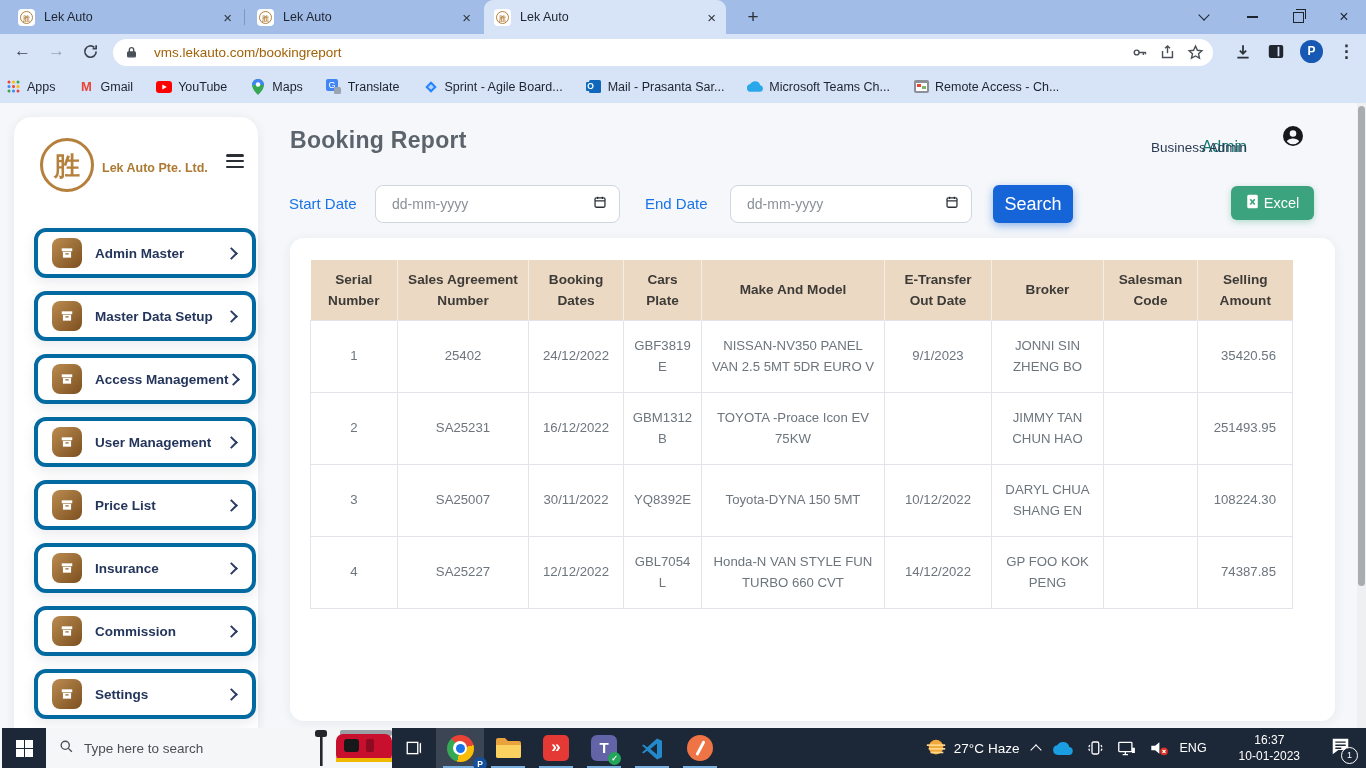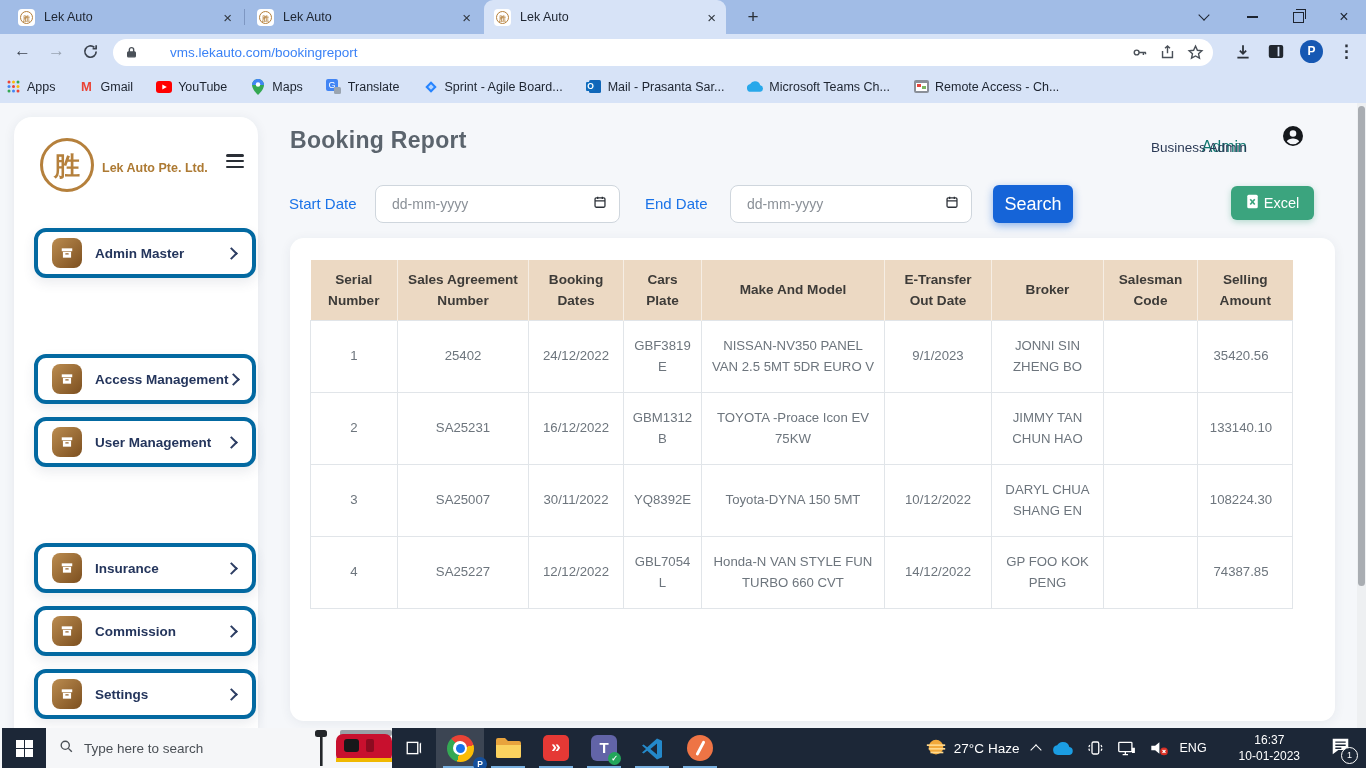--- a/index.html
+++ b/index.html
@@ -18,21 +18,21 @@
   .wctl{position:absolute;top:0;height:34px;width:44px;display:flex;align-items:center;justify-content:center}
   .chev{display:inline-block;width:7px;height:7px;border-top:1.6px solid #1d2430;border-right:1.6px solid #1d2430}
   .chev.down{transform:rotate(135deg);margin-top:-4px}
   .dash{width:11px;height:1.6px;background:#1d2430}
   .restore{width:9px;height:9px;border:1.2px solid #1d2430;position:relative}
   .restore::before{content:"";position:absolute;top:-4px;left:2px;width:9px;height:9px;border-top:1.2px solid #1d2430;border-right:1.2px solid #1d2430}
   .xclose{font-size:16px;color:#1d2430;line-height:1}
   .toolbar{position:absolute;top:34px;left:0;width:1366px;height:36px;background:#d7e3f7}
   .navic{position:absolute;top:7px;font-size:17px;color:#3c4450}
   .addr{position:absolute;top:4.5px;left:113px;width:1100px;height:27px;background:#fff;border-radius:14px;display:flex;align-items:center}
-  .addr .url{font-size:13.5px;color:#3b82f6;margin-left:25px;flex:1}
+  .addr .url{font-size:13.5px;color:#a16207;margin-left:9px;flex:1}
   .tbicon{flex:none;display:flex;align-items:center;justify-content:center;width:28px}
   .avatarP{position:absolute;top:6px;left:1300px;width:23px;height:23px;border-radius:50%;background:#1658b3;color:#fff;font-size:12px;font-weight:bold;text-align:center;line-height:23px}
   .bookbar{position:absolute;top:70px;left:0;width:1366px;height:33px;background:#d7e3f7;display:flex;align-items:center;padding-left:5px;box-sizing:border-box}
   .bk{display:flex;align-items:center;margin-right:23px}
   .bk .lbl{font-size:12.5px;color:#1d2430;margin-left:6px;white-space:nowrap}
   .bicon{width:16px;height:16px;display:flex;align-items:center;justify-content:center;flex:none}
   
   .page{position:absolute;top:103px;left:0;width:1366px;height:625px;background:#f5f7fa}
   .sidebar{position:absolute;top:14px;left:14px;width:244px;height:640px;background:#fff;border-radius:18px;box-shadow:0 2px 12px rgba(40,50,80,.08)}
   .logo-ring{position:absolute;top:21px;left:26px;width:54px;height:54px;border:3px solid #b5803c;border-radius:50%;color:#b5803c;font-size:26px;font-weight:bold;text-align:center;line-height:50px;box-sizing:border-box}
@@ -55,21 +55,21 @@
   .calic{flex:none;margin-right:12px}
   .searchbtn{position:absolute;top:82px;left:993px;width:80px;height:38px;background:#1564d8;color:#fff;font-size:18px;
              border:none;border-radius:6px;box-shadow:0 3px 8px rgba(21,100,216,.45);text-align:center;line-height:38px}
   .excelbtn{position:absolute;top:83px;right:52px;width:83px;height:34px;background:#3ba47e;border-radius:6px;display:flex;align-items:center;justify-content:center;box-shadow:0 2px 6px rgba(59,164,126,.35)}
   .excelbtn .lbl{color:#fff;font-size:14.5px;margin-left:5px}
   .tablecard{position:absolute;top:135px;left:290px;width:1045px;height:483px;background:#fff;border-radius:14px;box-shadow:0 2px 12px rgba(40,50,80,.07)}
   table.rep{border-collapse:collapse;position:absolute;top:22px;left:20px;width:982px;table-layout:fixed}
   table.rep th{background:#ecd9c3;color:#3d3b38;font-size:13.6px;font-weight:bold;height:56px;border-left:1px solid rgba(255,255,255,.55);padding:2px 6px;line-height:1.55}
   table.rep th:first-child{border-left:none}
   table.rep td{border:1px solid #e1e5e9;height:63px;font-size:13.2px;color:#6d757d;text-align:center;padding:4px 8px;line-height:1.55;word-wrap:break-word}
-  table.rep td.amt{text-align:center;padding-right:16px}
+  table.rep td.amt{text-align:right;padding-right:16px}
   .vscroll{position:absolute;top:0;right:0;width:9px;height:625px;background:#eef0f2}
   .vthumb{position:absolute;top:3px;right:1px;width:7px;height:480px;background:#a9adb2;border-radius:4px}
   
   .taskbar{position:absolute;top:728px;left:2px;width:1366px;height:40px;background:#1c2737;display:flex;align-items:center}
   .startbtn{width:44px;height:40px;display:flex;align-items:center;justify-content:center;flex:none}
   .winlogo{width:17px;height:17px;display:grid;grid-template-columns:8px 8px;grid-template-rows:8px 8px;gap:1.5px}
   .winlogo i{background:#fff}
   .tsearch{width:346px;height:40px;background:#f5f6f8;display:flex;align-items:center;flex:none;position:relative}
   .tsearch input{border:none;outline:none;background:transparent;font-size:13.5px;color:#3f444a;font-family:"Liberation Sans",sans-serif;margin-left:8px;width:190px}
   .tsearch input::placeholder{color:#4a4f55}
@@ -295,40 +295,62 @@
       <span class="sic">
           <svg width="14" height="14" viewBox="0 0 24 24" fill="#fff">
             <path d="M3 4h18v5H3z"></path>
             <path d="M5 10h14v10H5z"></path>
             <rect x="9" y="12.5" width="6" height="2.2" rx="1" fill="#96652f"></rect>
           </svg>
         </span>
       <span class="lbl">Admin Master</span>
         <span class="chevr"></span>
     </div>
+    <div class="sitem" style="top:174px">
+      <span class="sic">
+          <svg width="14" height="14" viewBox="0 0 24 24" fill="#fff">
+            <path d="M3 4h18v5H3z"></path>
+            <path d="M5 10h14v10H5z"></path>
+            <rect x="9" y="12.5" width="6" height="2.2" rx="1" fill="#96652f"></rect>
+          </svg>
+        </span>
+      <span class="lbl">Master Data Setup</span>
+        <span class="chevr"></span>
+    </div>
     <div class="sitem" style="top:237px">
       <span class="sic">
           <svg width="14" height="14" viewBox="0 0 24 24" fill="#fff">
             <path d="M3 4h18v5H3z"></path>
             <path d="M5 10h14v10H5z"></path>
             <rect x="9" y="12.5" width="6" height="2.2" rx="1" fill="#96652f"></rect>
           </svg>
         </span>
       <span class="lbl">Access Management</span>
         <span class="chevr"></span>
     </div>
     <div class="sitem" style="top:300px">
       <span class="sic">
           <svg width="14" height="14" viewBox="0 0 24 24" fill="#fff">
             <path d="M3 4h18v5H3z"></path>
             <path d="M5 10h14v10H5z"></path>
             <rect x="9" y="12.5" width="6" height="2.2" rx="1" fill="#96652f"></rect>
           </svg>
         </span>
       <span class="lbl">User Management</span>
+        <span class="chevr"></span>
+    </div>
+    <div class="sitem" style="top:363px">
+      <span class="sic">
+          <svg width="14" height="14" viewBox="0 0 24 24" fill="#fff">
+            <path d="M3 4h18v5H3z"></path>
+            <path d="M5 10h14v10H5z"></path>
+            <rect x="9" y="12.5" width="6" height="2.2" rx="1" fill="#96652f"></rect>
+          </svg>
+        </span>
+      <span class="lbl">Price List</span>
         <span class="chevr"></span>
     </div>
     <div class="sitem" style="top:426px">
       <span class="sic">
           <svg width="14" height="14" viewBox="0 0 24 24" fill="#fff">
             <path d="M3 4h18v5H3z"></path>
             <path d="M5 10h14v10H5z"></path>
             <rect x="9" y="12.5" width="6" height="2.2" rx="1" fill="#96652f"></rect>
           </svg>
         </span>
@@ -439,21 +461,21 @@
         </tr>
         <tr>
           <td>2</td>
           <td>SA25231</td>
           <td>16/12/2022</td>
           <td>GBM1312B</td>
           <td>TOYOTA -Proace Icon EV 75KW</td>
           <td></td>
           <td>JIMMY TAN CHUN HAO</td>
           <td></td>
-          <td class="amt">133140.10</td>
+          <td class="amt">251493.95</td>
         </tr>
         <tr>
           <td>3</td>
           <td>SA25007</td>
           <td>30/11/2022</td>
           <td>YQ8392E</td>
           <td>Toyota-DYNA 150 5MT</td>
           <td>10/12/2022</td>
           <td>DARYL CHUA SHANG EN</td>
           <td></td>

